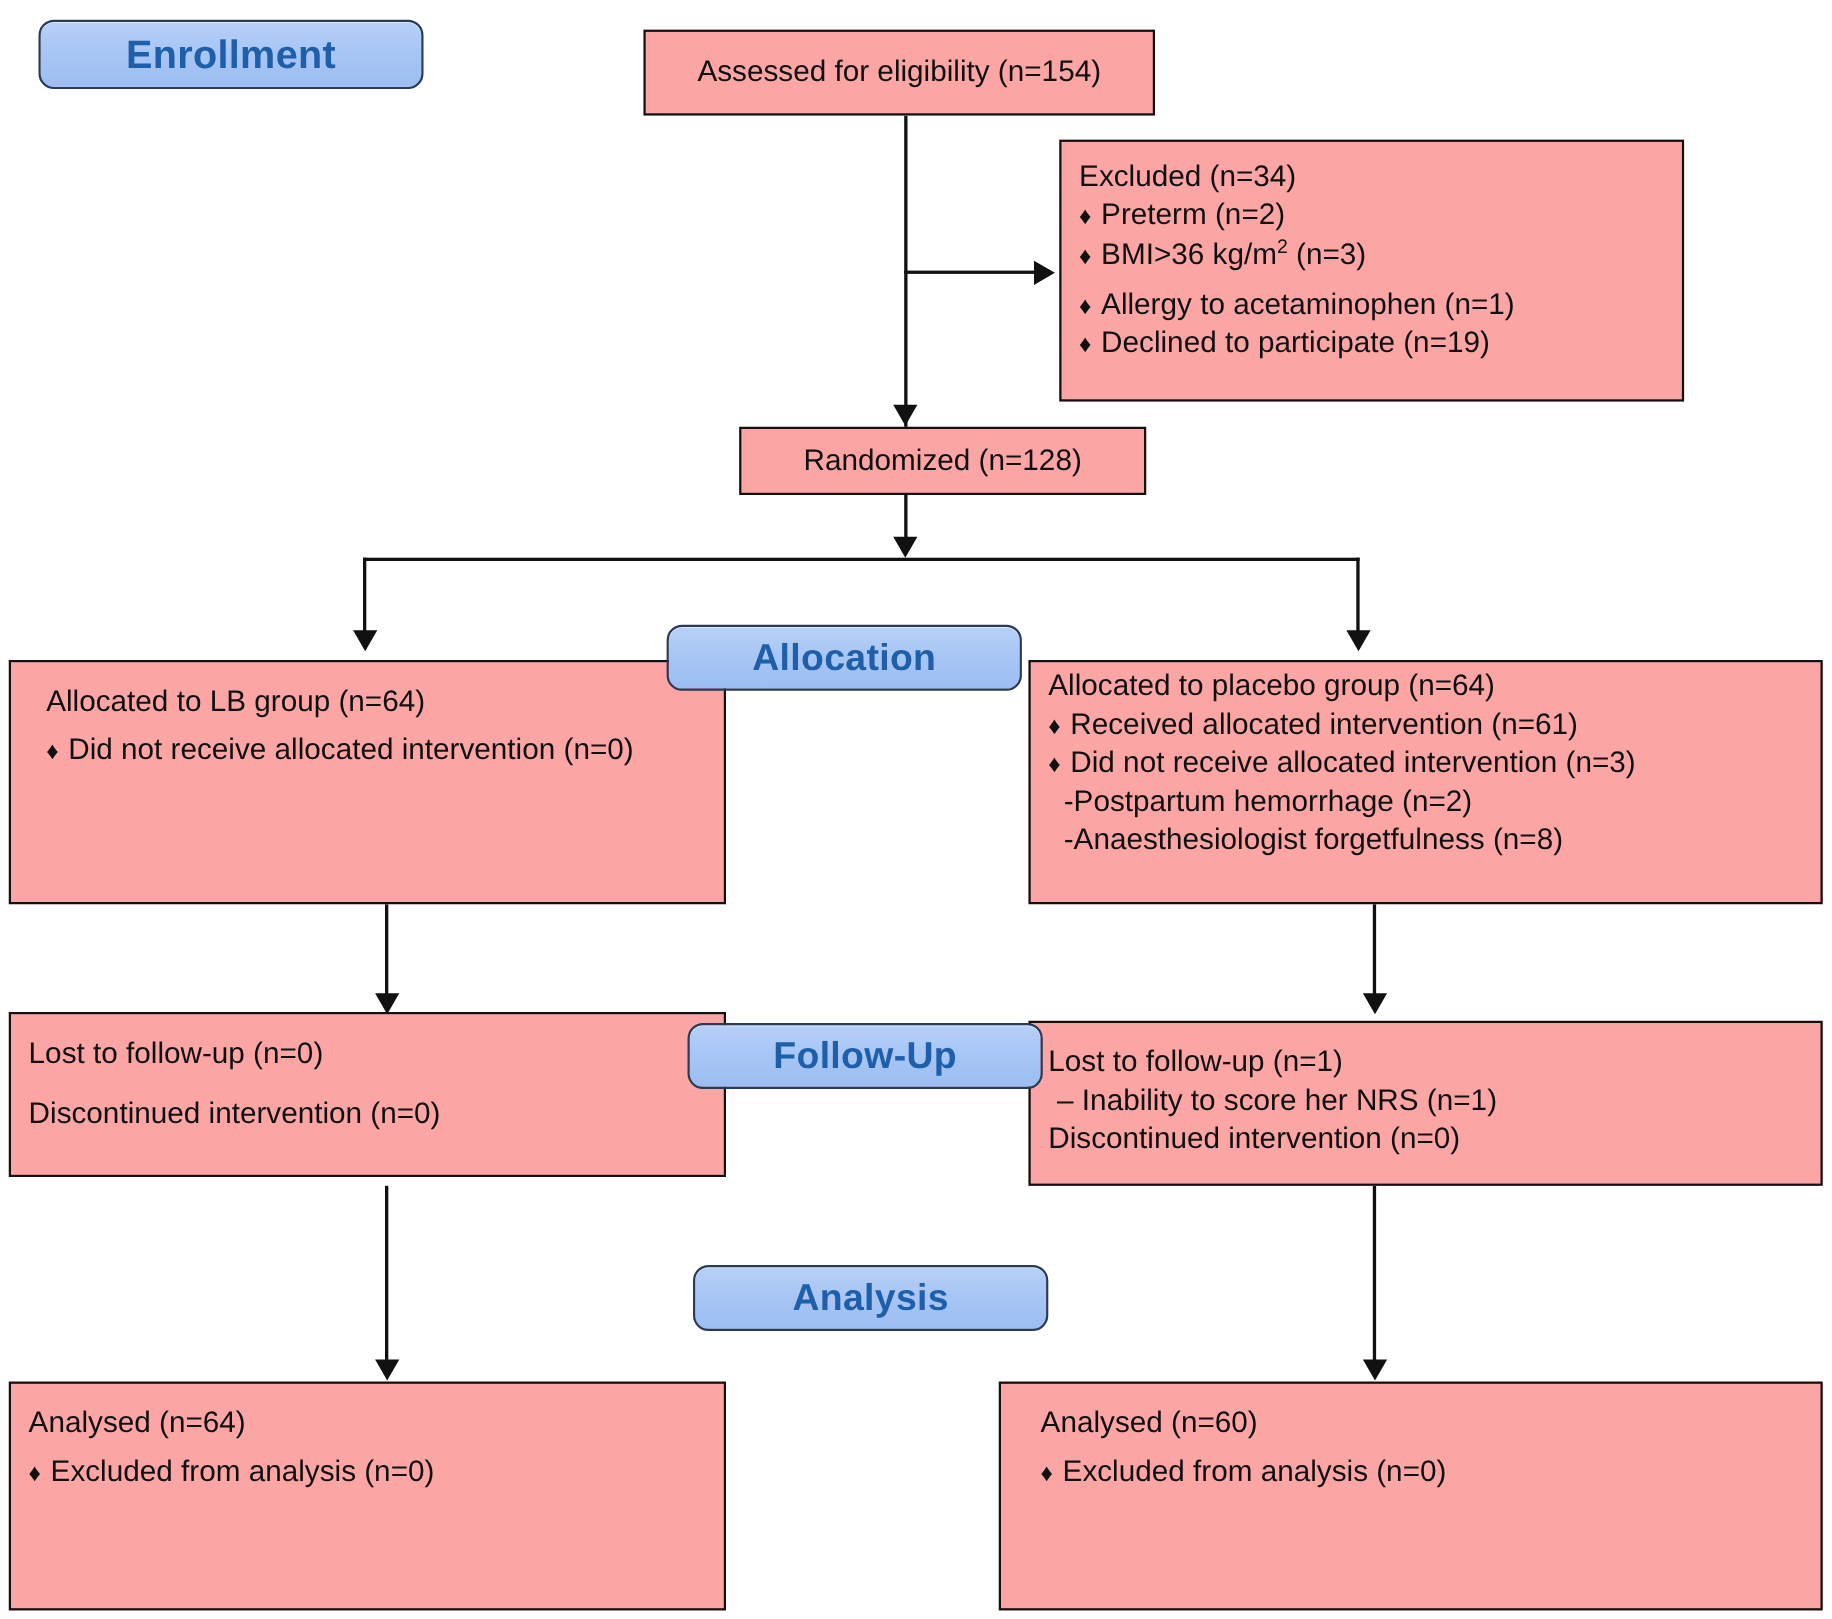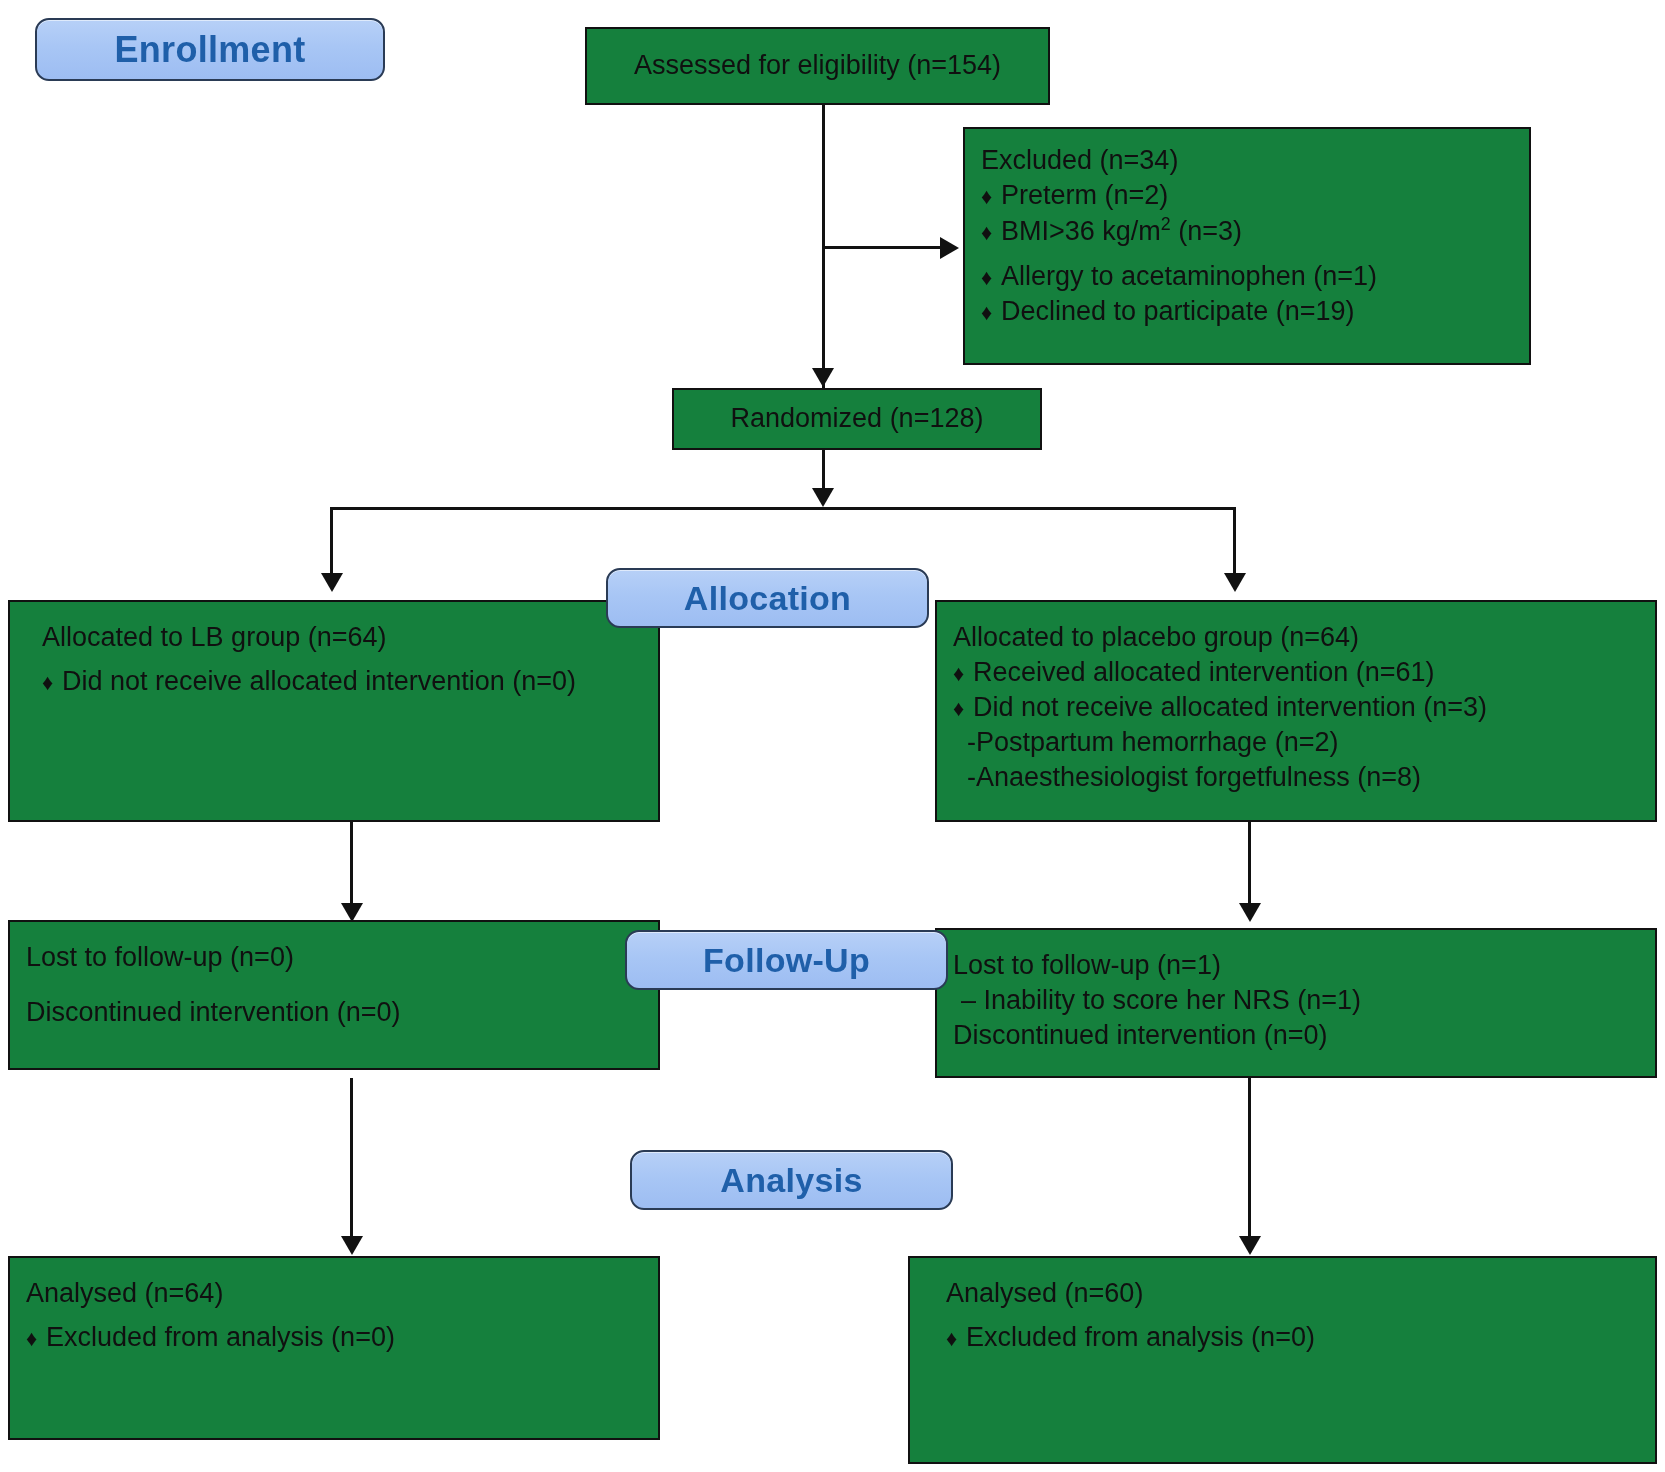--- a/index.html
+++ b/index.html
@@ -31,21 +31,21 @@
     justify-content: center;
     letter-spacing: 0.3px;
     z-index: 40;
     box-shadow: 0 1px 0 rgba(255,255,255,0.55) inset;
   }
 
   
   .flow-box {
     position: absolute;
     box-sizing: border-box;
-    background: #15803d;
+    background: #fca5a5;
     border: 2px solid #111111;
     z-index: 10;
   }
   .flow-box .box-inner {
     padding: 14px 16px 10px 16px;
   }
   .flow-box.center-text .box-inner {
     padding: 0;
     height: 100%;
     display: flex;
@@ -183,21 +183,21 @@
   <div class="flow-box" style="left:8px; top:600px; width:652px; height:222px;padding-left:16px;">
     <div class="box-inner" style="padding-top:18px;">
       <div class="line">Allocated to LB group (n=64)</div>
       <div class="bullet-line spaced">
         <span class="bullet">♦</span><span>Did not receive allocated intervention (n=0)</span>
       </div>
     </div>
   </div>
 
   <div class="flow-box" style="left:935px; top:600px; width:722px; height:222px;">
-    <div class="box-inner" style="padding-top:18px;">
+    <div class="box-inner" style="padding-top:4px;">
       <div class="line">Allocated to placebo group (n=64)</div>
       <div class="bullet-line">
         <span class="bullet">♦</span><span>Received allocated intervention (n=61)</span>
       </div>
       <div class="bullet-line">
         <span class="bullet">♦</span><span>Did not receive allocated intervention (n=3)</span>
       </div>
       <div class="sub-dash">-Postpartum hemorrhage (n=2)</div>
       <div class="sub-dash">-Anaesthesiologist forgetfulness (n=8)</div>
     </div>
@@ -230,21 +230,21 @@
 
   <div class="vline" style="left:350px; top:1078px; width:3px; height:162px;"></div>
   <div class="arrow-down" style="left:341px; top:1236px;"></div>
   <div class="vline" style="left:1248px; top:1078px; width:3px; height:162px;"></div>
   <div class="arrow-down" style="left:1239px; top:1236px;"></div>
 
   <div class="stage-badge" style="left:630px; top:1150px; width:323px; height:60px; font-size:34px;">
     <span>Analysis</span>
   </div>
 
-  <div class="flow-box" style="left:8px; top:1256px; width:652px; height:184px;">
+  <div class="flow-box" style="left:8px; top:1256px; width:652px; height:208px;">
     <div class="box-inner" style="padding-top:18px;">
       <div class="line">Analysed (n=64)</div>
       <div class="bullet-line spaced">
         <span class="bullet">♦</span><span>Excluded from analysis (n=0)</span>
       </div>
     </div>
   </div>
 
   <div class="flow-box" style="left:908px; top:1256px; width:749px; height:208px;">
     <div class="box-inner" style="padding-top:18px; padding-left:36px;">

